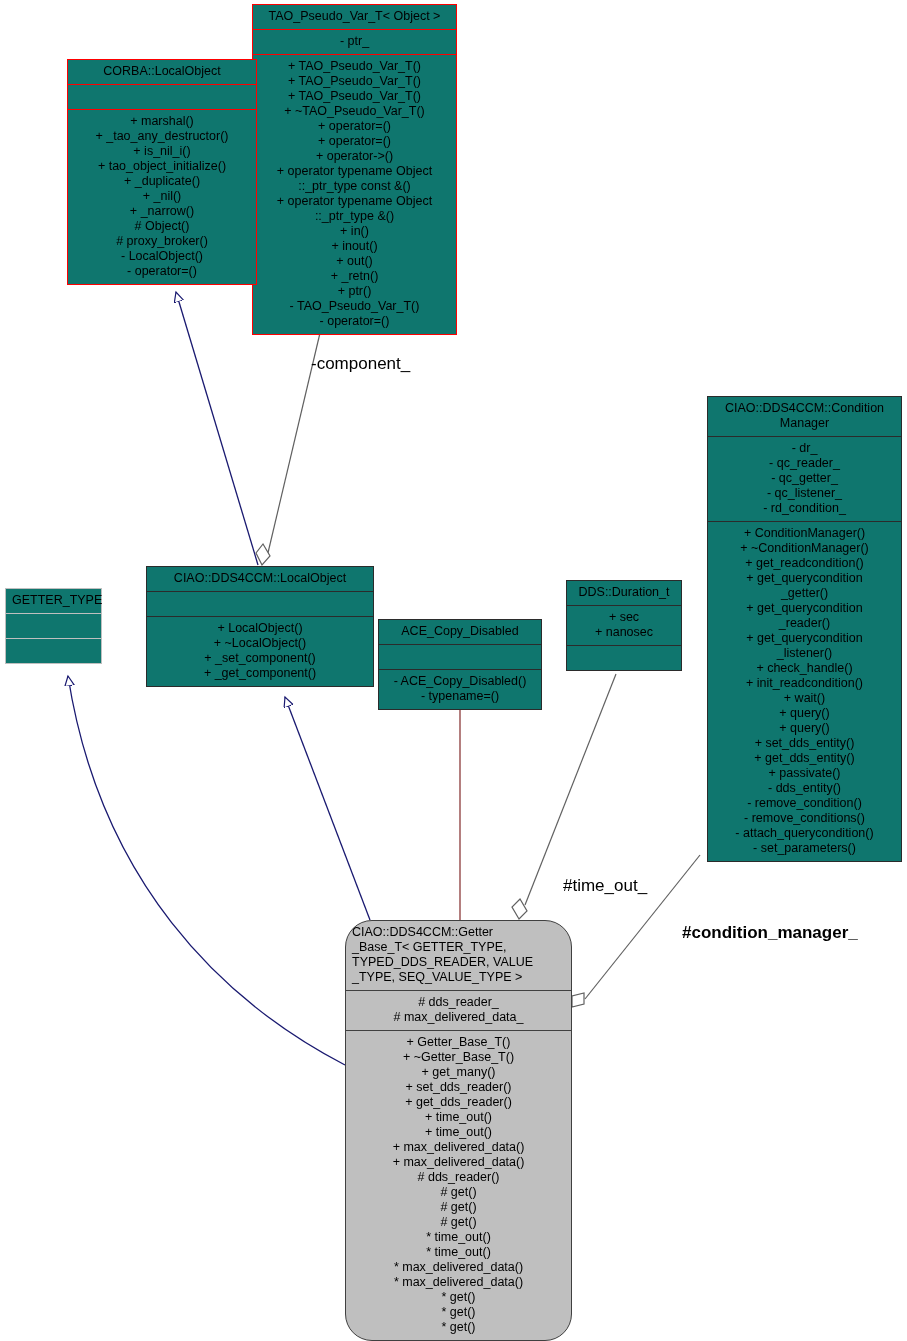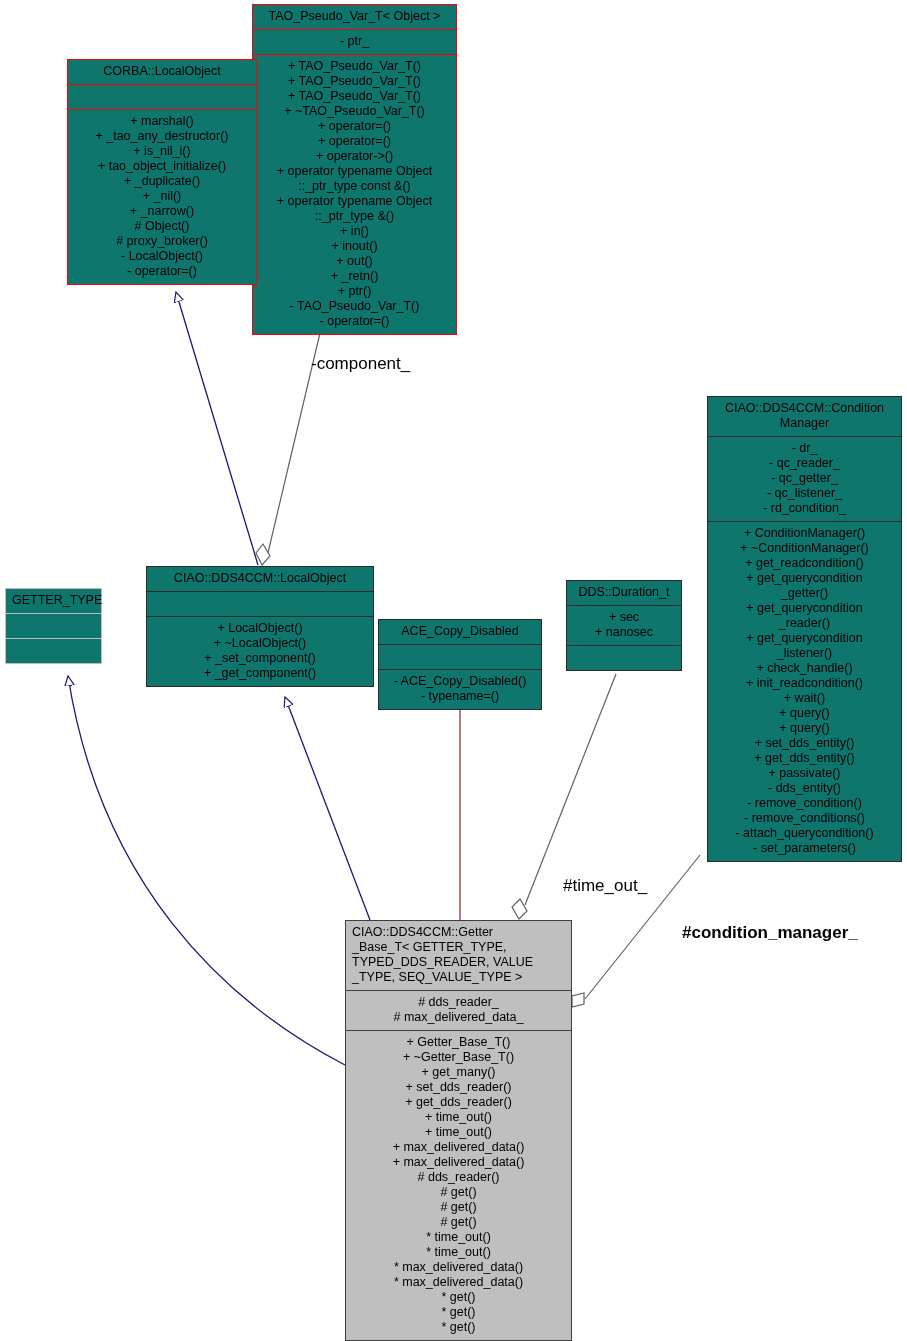--- a/index.html
+++ b/index.html
@@ -240,21 +240,21 @@
 
   <div class="node black" style="left:566px; top:580px; width:116px;">
     <div class="title">DDS::Duration_t</div>
     <div class="divider"></div>
     <div class="sect">+ sec
 + nanosec</div>
     <div class="divider"></div>
     <div class="sect empty"></div>
   </div>
 
-  <div class="node focus" style="left:345px; top:920px; width:227px;">
+  <div class="node focus" style="left:345px; top:920px; width:227px;border-radius:27px;">
     <div class="title" style="text-align:left;">CIAO::DDS4CCM::Getter
 _Base_T&lt; GETTER_TYPE,
 TYPED_DDS_READER, VALUE
 _TYPE, SEQ_VALUE_TYPE &gt;</div>
     <div class="divider"></div>
     <div class="sect"># dds_reader_
 # max_delivered_data_</div>
     <div class="divider"></div>
     <div class="sect">+ Getter_Base_T()
 + ~Getter_Base_T()

